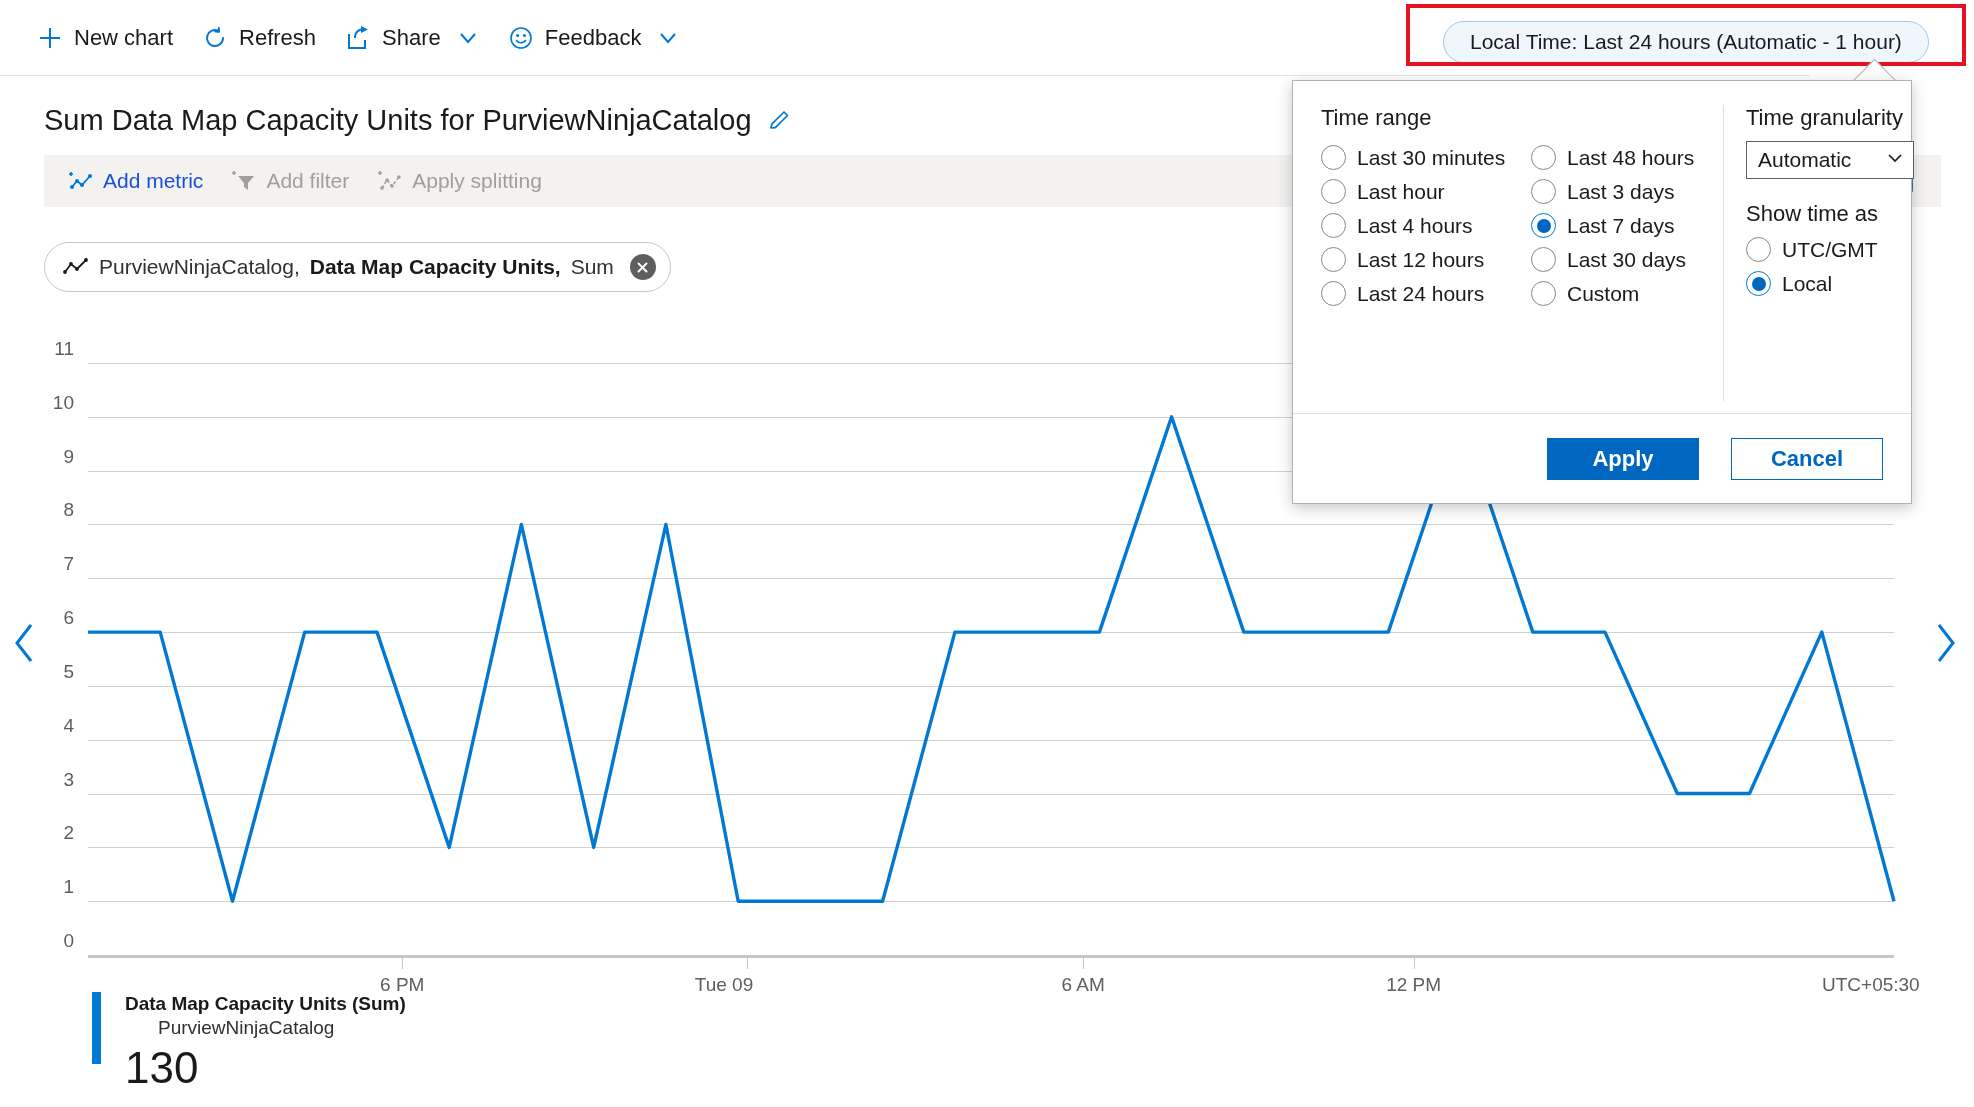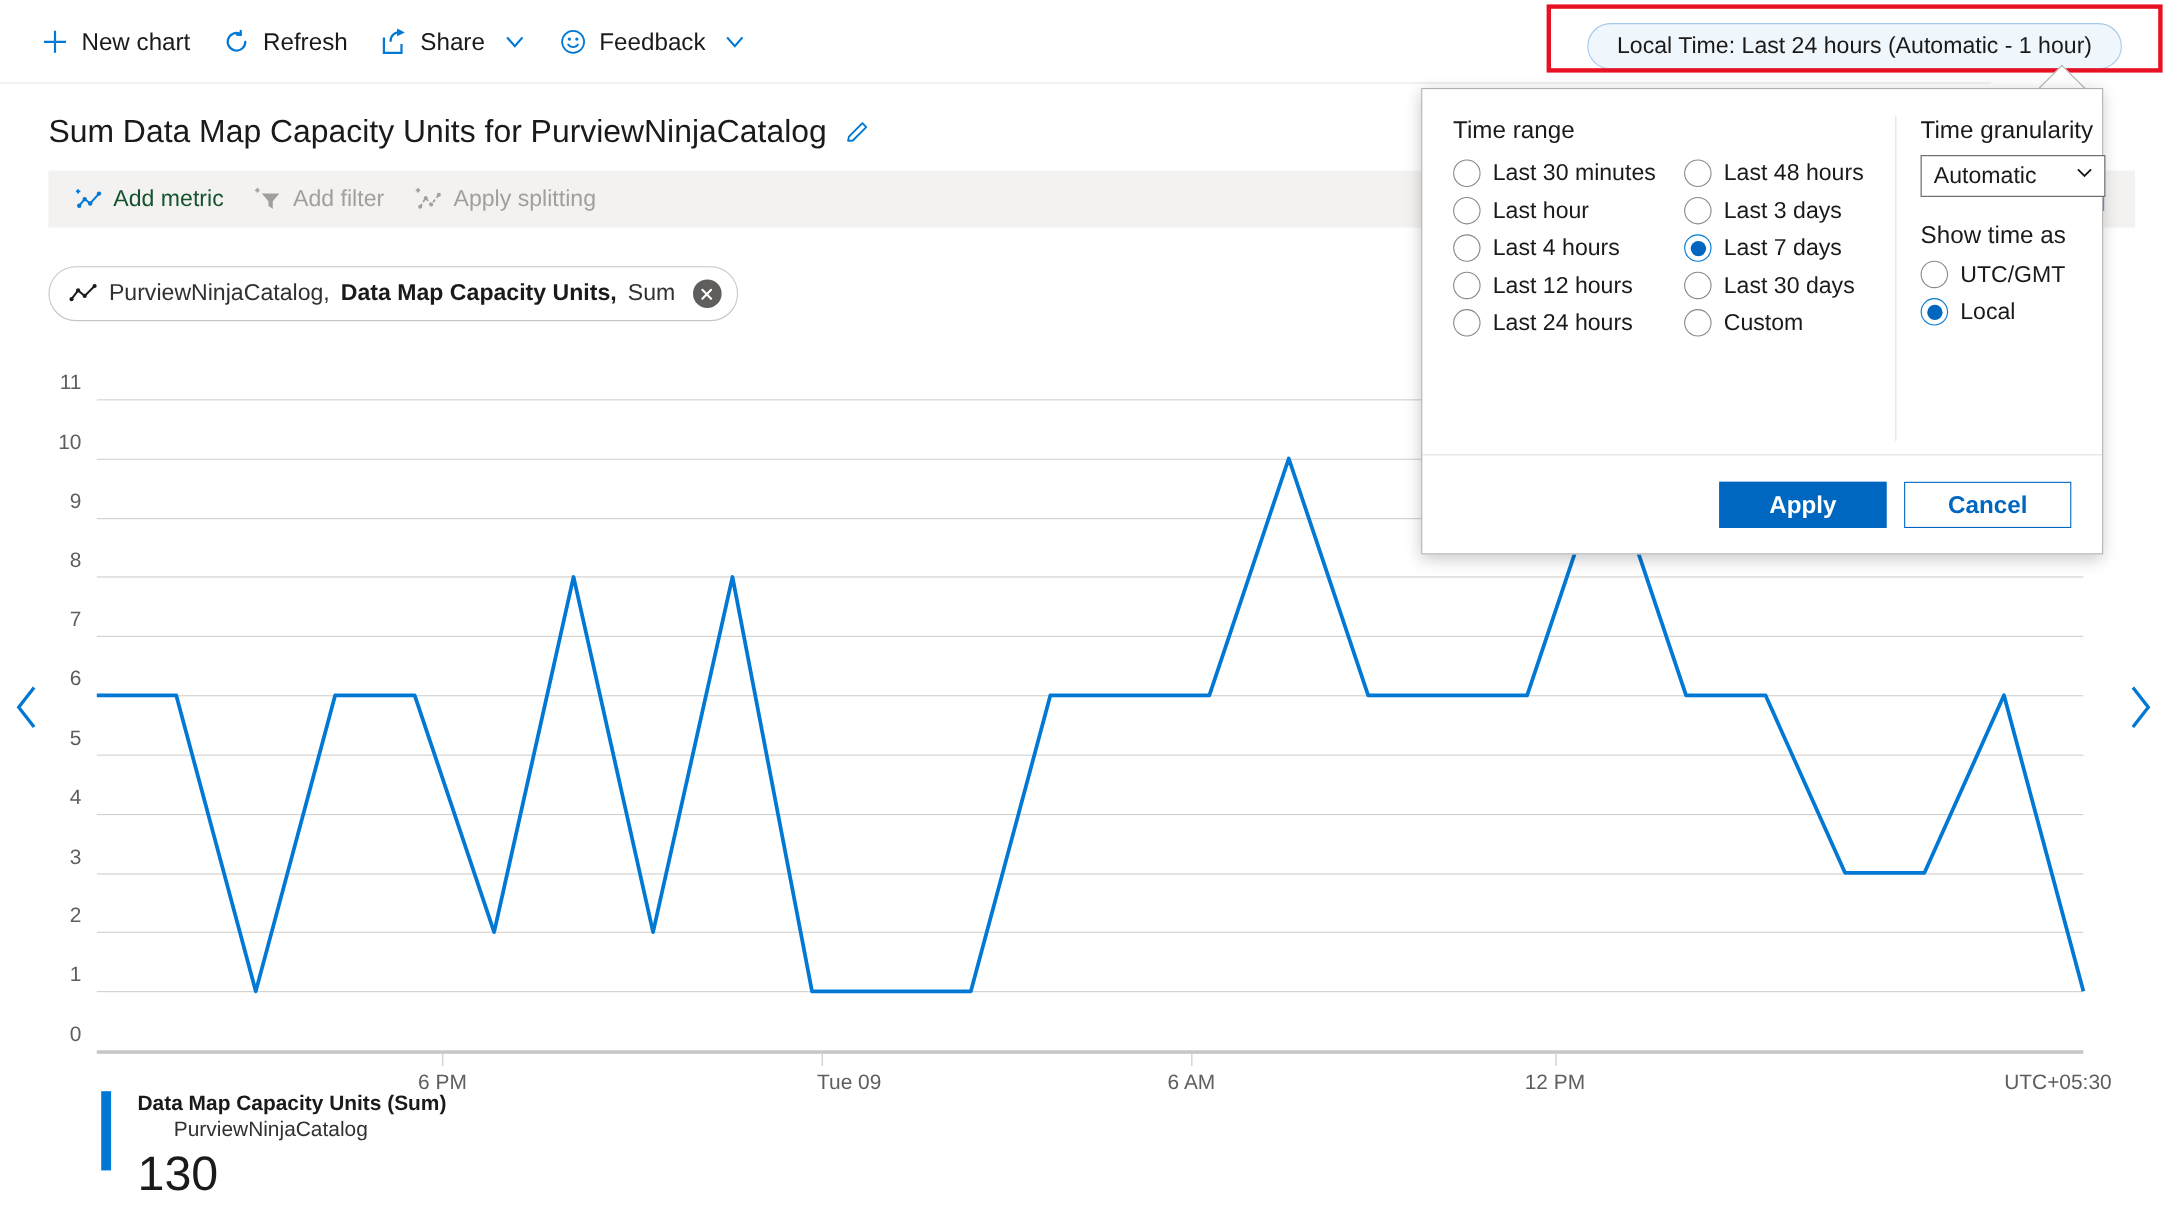--- a/index.html
+++ b/index.html
@@ -34,21 +34,21 @@
   .chart-title { font-size: 29px; color: #1b1a19; white-space: nowrap; }
   .pencil { color: #0078d4; display: flex; align-items: center; cursor: pointer; }
 
   
   .metricbar {
     position: absolute; left: 44px; top: 155px; width: 1897px; height: 52px;
     background: #f3f2f1; display: flex; align-items: center; padding-left: 10px;
   }
   .mtool {
     display: flex; align-items: center; gap: 9px; height: 42px; padding: 0 14px;
-    font-size: 21px; color: #14532d; cursor: pointer; white-space: nowrap;
+    font-size: 21px; color: #1d4ed8; cursor: pointer; white-space: nowrap;
   }
   .mtool.disabled { color: #a19f9d; cursor: default; }
   .mtool .ico { display: flex; align-items: center; justify-content: center; width: 26px; height: 26px; }
   .mtool-right { margin-left: auto; display: flex; align-items: center; padding-right: 10px; }
 
   
   .chip {
     position: absolute; left: 44px; top: 242px; height: 50px;
     display: inline-flex; align-items: center; gap: 10px;
     border: 1px solid #c8c6c4; border-radius: 25px; background: #ffffff;
@@ -140,21 +140,21 @@
     width: 168px; height: 38px; border: 1px solid #605e5c; background: #ffffff;
     display: flex; align-items: center; justify-content: space-between;
     padding: 0 9px 0 11px; font-size: 21px; color: #1b1a19;
     margin-bottom: 22px; cursor: pointer;
   }
   .co-right .co-head { margin-bottom: 10px; }
   .co-right .radio { margin-bottom: 9px; }
   .co-foot {
     position: absolute; left: 0; bottom: 0; width: 100%; height: 90px;
     border-top: 1px solid #e1dfdd;
-    display: flex; align-items: center; justify-content: flex-end; gap: 16px;
+    display: flex; align-items: center; justify-content: flex-end; gap: 32px;
     padding-right: 28px;
   }
   .btn {
     height: 42px; min-width: 152px; font-size: 22px; font-weight: bold;
     display: flex; align-items: center; justify-content: center; cursor: pointer;
     font-family: "Liberation Sans", sans-serif;
   }
   .btn.primary { background: #0067c0; color: #ffffff; border: 1px solid #0067c0; }
   .btn.secondary { background: #ffffff; color: #0067c0; border: 1px solid #0067c0; }
 </style>
@@ -343,21 +343,21 @@
         <div class="ylabel" style="left: 18px; top: 38px;">11</div>
       </div>
     <svg class="series" id="series-layer" viewBox="0 0 1974 670" preserveAspectRatio="none">
         <polyline points="88.0,332.1 160.2,332.1 232.5,601.2 304.7,332.1 377.0,332.1 449.2,547.4 521.4,224.5 593.7,547.4 665.9,224.5 738.2,601.2 810.4,601.2 882.6,601.2 954.9,332.1 1027.1,332.1 1099.4,332.1 1171.6,116.8 1243.8,332.1 1316.1,332.1 1388.3,332.1 1460.6,116.8 1532.8,332.1 1605.0,332.1 1677.3,493.5 1749.5,493.5 1821.8,332.1 1894.0,601.2" fill="none" stroke="#0078d4" stroke-width="3.4" stroke-linejoin="round"></polyline>
       </svg>
     <div class="xaxis"></div>
     <div id="xtick-layer">
         <div class="xtick" style="left: 402.244px;"></div>
         <div class="xlabel" style="left: 402.244px;">6 PM</div>
         <div class="xtick" style="left: 747.19px;"></div>
-        <div class="xlabel" style="left: 772px;">Tue 09</div>
+        <div class="xlabel" style="left: 724px;">Tue 09</div>
         <div class="xtick" style="left: 1083.11px;"></div>
         <div class="xlabel" style="left: 1083.11px;">6 AM</div>
         <div class="xtick" style="left: 1413.6px;"></div>
         <div class="xlabel" style="left: 1413.6px;">12 PM</div>
       </div>
     <div class="tzlabel" id="tz-label" style="left:1822px;">UTC+05:30</div>
   </div>
 
   <div class="pager left">
     <svg width="30" height="46" viewBox="0 0 30 46">

